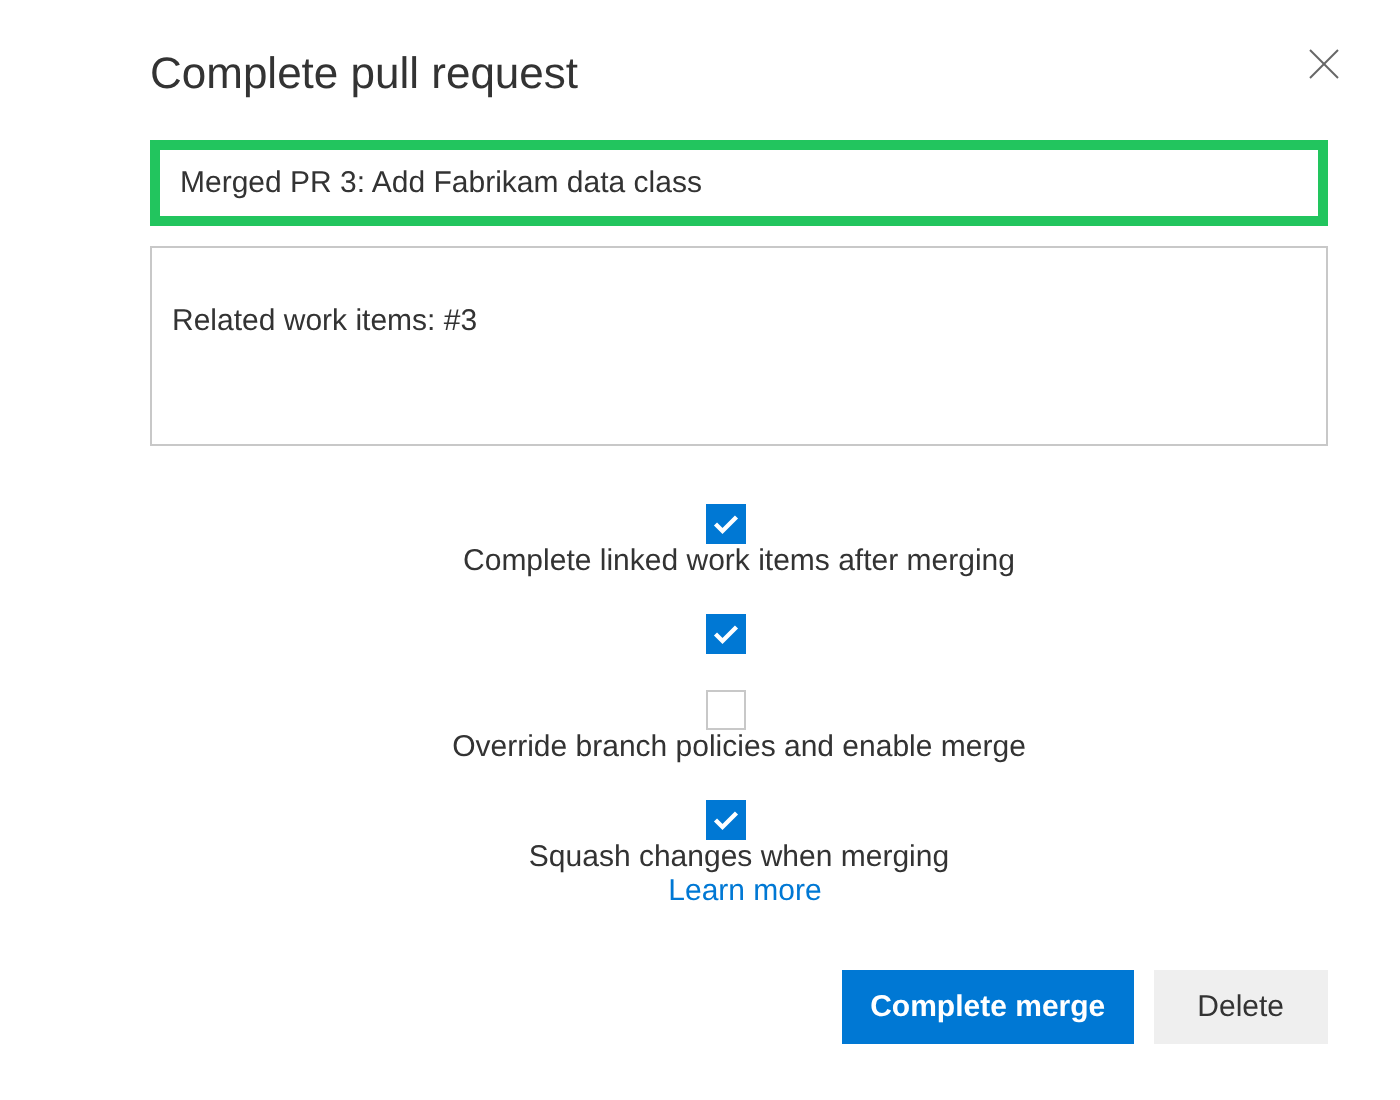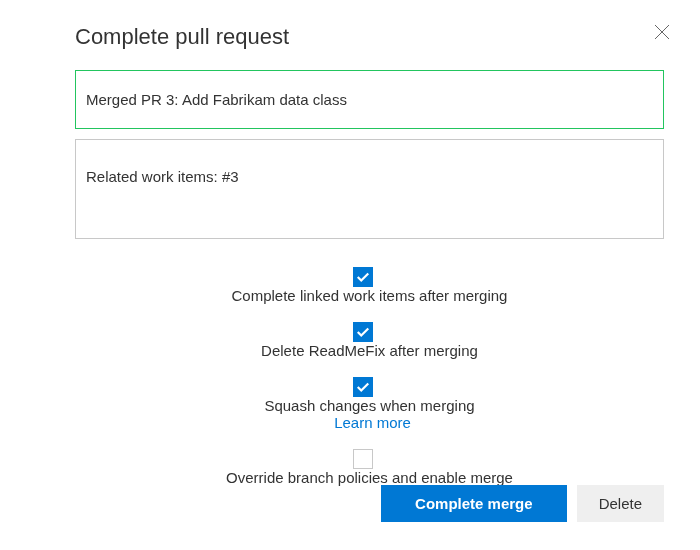--- a/index.html
+++ b/index.html
@@ -38,22 +38,22 @@
       justify-content: center;
     }
     .close-btn svg {
       width: 16px;
       height: 16px;
       stroke: #666;
       stroke-width: 1;
     }
     .title-input {
       width: 100%;
-      border: 1px solid #22c55e;
-      padding: 20px 10px;
+      border: 5px solid #22c55e;
+      padding: 8px 10px;
       font-size: 15px;
       font-family: inherit;
       color: #333;
       margin-bottom: 10px;
     }
     .description-input {
       width: 100%;
       border: 1px solid #c8c8c8;
       padding: 28px 10px 10px 10px;
       font-size: 15px;
@@ -105,21 +105,21 @@
       position: absolute;
       bottom: 28px;
       right: 36px;
       display: flex;
       gap: 10px;
     }
     .btn-primary {
       background: #0078d4;
       color: #fff;
       border: none;
-      padding: 10px 34px;
+      padding: 10px 14px;
       font-size: 15px;
       font-weight: 600;
       font-family: inherit;
       cursor: pointer;
     }
     .btn-secondary {
       background: #efefef;
       color: #333;
       border: none;
       padding: 10px 22px;
@@ -153,35 +153,34 @@
     </div>
     <span class="checkbox-label">Complete linked work items after merging</span>
   </div>
 
   <div class="checkbox-row">
     <div class="checkbox checked">
       <svg viewBox="0 0 16 16">
           <polyline points="2,8 6,12 14,4"></polyline>
         </svg>
     </div>
-    <span class="checkbox-label">Delete ReadMeFix after merging</span>
+  </div>
+
+  <div class="checkbox-row">
+    <div class="checkbox"></div>
+    <span class="checkbox-label">Override branch policies and enable merge</span>
   </div>
 
   <div class="checkbox-row">
     <div class="checkbox checked">
       <svg viewBox="0 0 16 16">
           <polyline points="2,8 6,12 14,4"></polyline>
         </svg>
     </div>
     <span class="checkbox-label">Squash changes when merging</span>
     <a class="learn-more">Learn more</a>
   </div>
 
-  <div class="checkbox-row">
-    <div class="checkbox"></div>
-    <span class="checkbox-label">Override branch policies and enable merge</span>
-  </div>
-
   <div class="button-row">
     <button class="btn-primary">Complete merge</button>
     <button class="btn-secondary">Delete</button>
   </div>
 </div>
 
 </body></html>

